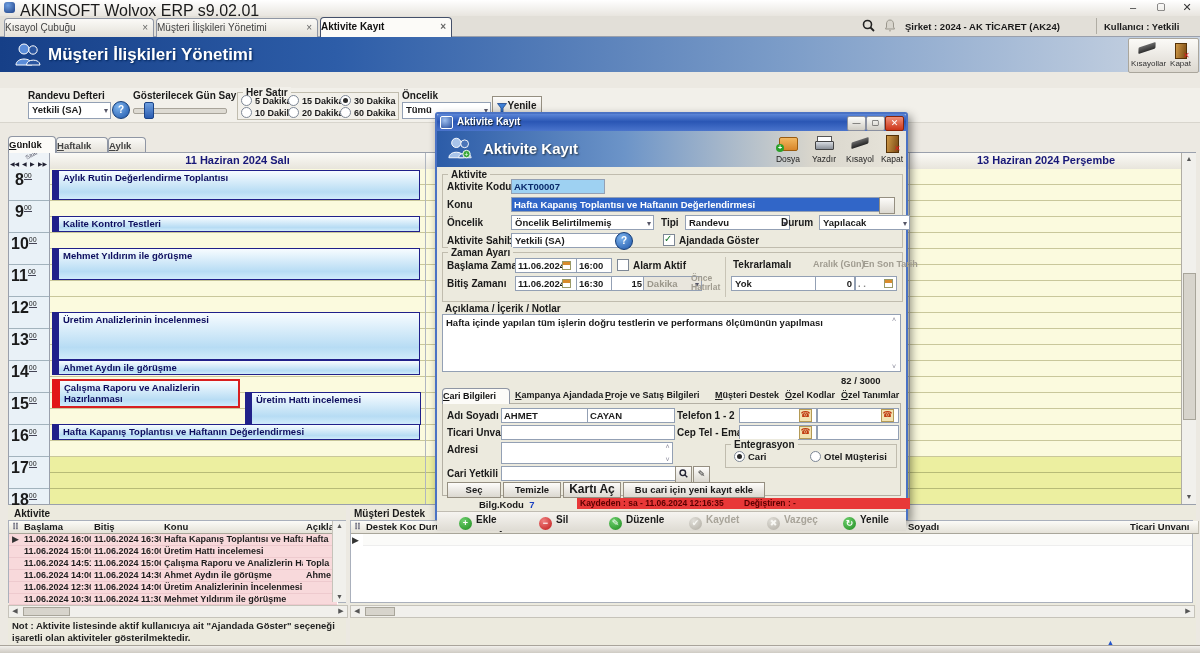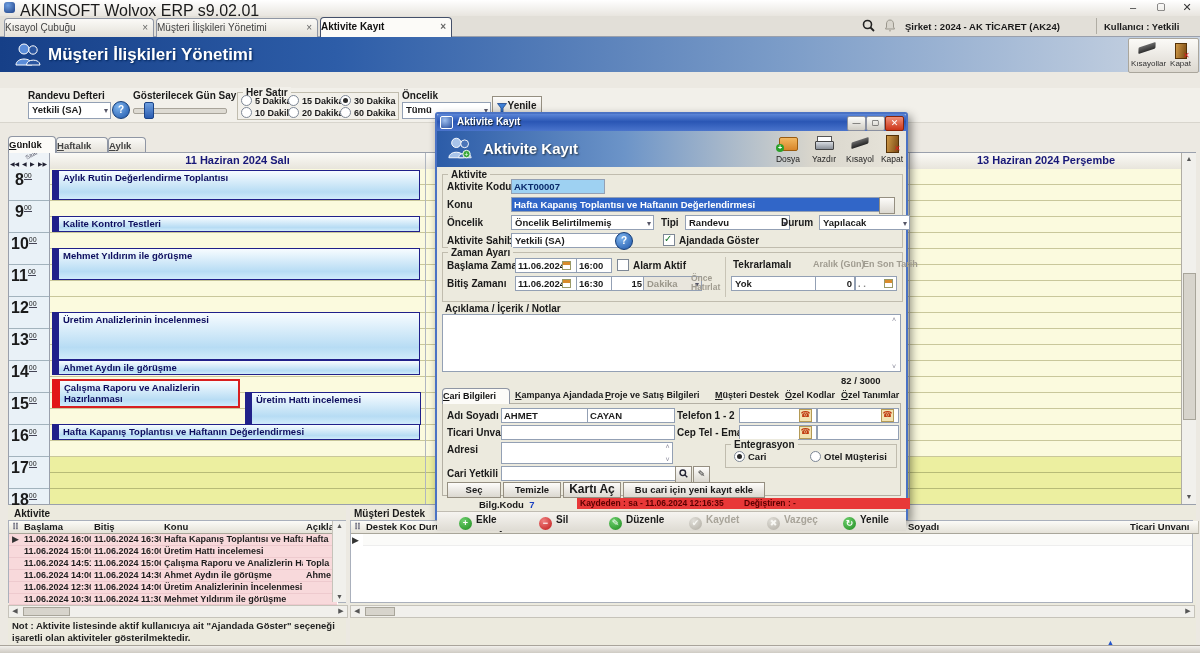--- a/index.html
+++ b/index.html
@@ -355,20 +355,21 @@
       <span class="lbl glbl" style="left:370px;top:6px;font-size:9px">Aralık (Gün)</span>
       <span class="lbl glbl" style="left:420px;top:6px;font-size:9px">En Son Tarih</span>
       <span class="cmb" style="left:288px;top:23px;width:78px;height:13px">Yok</span>
       <span class="inp" style="left:372px;top:23px;width:34px;height:13px;text-align:right">0</span>
       <span class="inp" style="left:412px;top:23px;width:36px;height:13px;color:#888">.  .</span>
       <span class="calico" style="left:441px;top:26px"></span>
     </div>
 
     <span class="lbl" style="left:8px;top:189px">Açıklama / İçerik / Notlar</span>
     <div class="a" style="left:5px;top:200px;width:459px;height:58px;background:#fff;border:1px solid #93a0b4;box-sizing:border-box">
+      <span class="a b nw" style="left:3px;top:2px;font-size:9.5px">Hafta içinde yapılan tüm işlerin doğru testlerin ve performans ölçümünün yapılması</span>
       <span class="ar" style="right:1px;top:1px;width:10px;color:#889">˄</span>
       <span class="ar" style="right:1px;bottom:1px;width:10px;color:#889">˅</span>
     </div>
     <span class="a b" style="left:404px;top:261px;font-size:9.5px">82 / 3000</span>
 
     <div class="a" style="left:0;top:274px;width:469px;height:15px">
       <span class="tab act fl" style="left:5px;top:0;width:66px;height:15px;line-height:14px;font-size:9px">Cari Bilgileri</span>
       <span class="a b fl" style="left:78px;top:2px;font-size:9px">Kampanya Ajandada</span>
       <span class="a b fl" style="left:168px;top:2px;font-size:9px">Proje ve Satış Bilgileri</span>
       <span class="a b fl" style="left:278px;top:2px;font-size:9px">Müşteri Destek</span>

